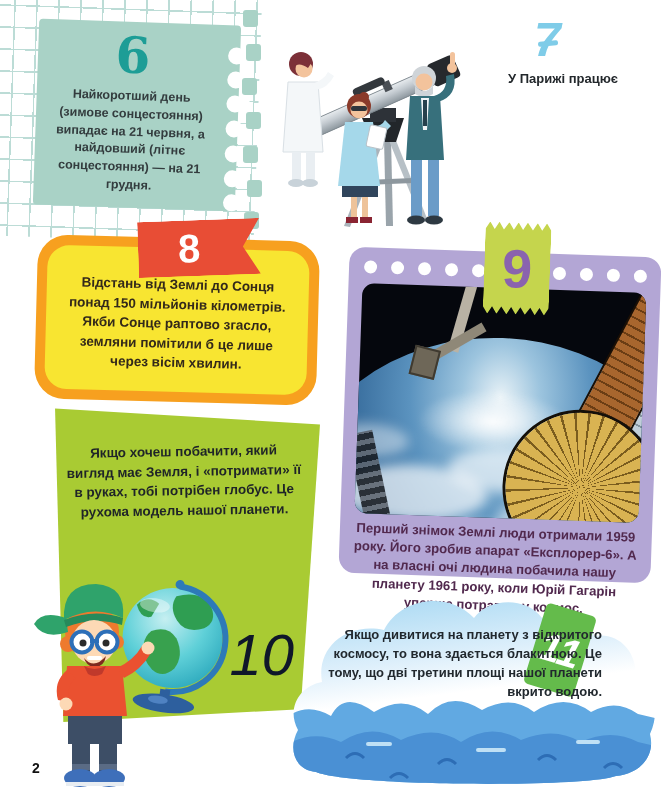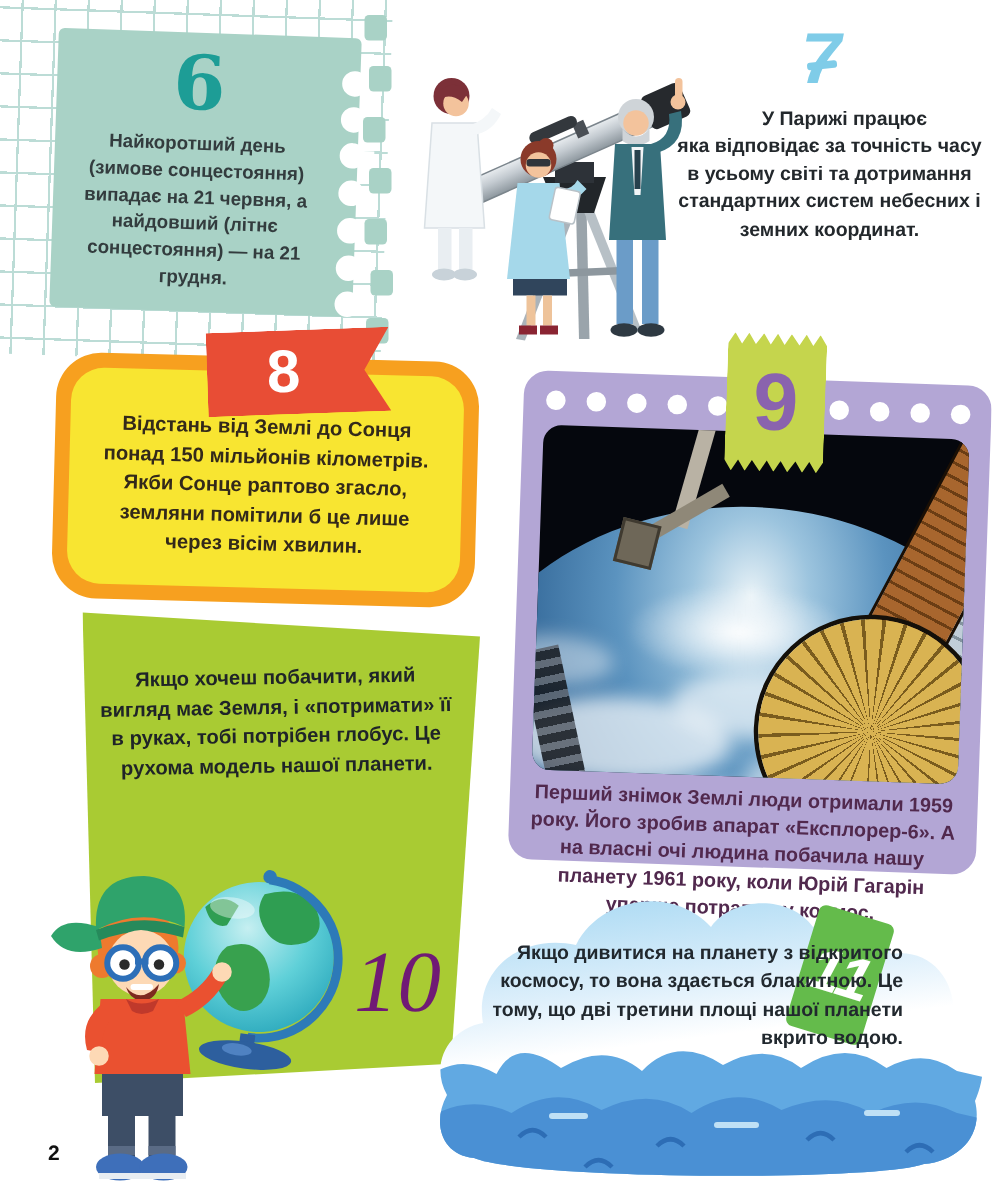--- a/index.html
+++ b/index.html
@@ -73,22 +73,22 @@
     display:flex; align-items:center; justify-content:center;
     clip-path:polygon(0 8%,7% 0,14% 8%,21% 0,28% 8%,36% 0,43% 8%,50% 0,57% 8%,64% 0,72% 8%,79% 0,86% 8%,93% 0,100% 8%,100% 92%,93% 100%,86% 92%,79% 100%,72% 92%,64% 100%,57% 92%,50% 100%,43% 92%,36% 100%,28% 92%,21% 100%,14% 92%,7% 100%,0 92%); }
   .num9 { font-size:54px; font-weight:bold; color:#8a63ae; }
   .caption9 { position:absolute; left:14px; top:272px; width:284px; text-align:center;
     font-size:13.2px; line-height:1.38; font-weight:bold; color:#51294e; }
   
   .card10 { position:absolute; left:44px; top:402px; width:276px; height:320px; background:#a9cb33;
     clip-path:polygon(4% 2%, 100% 7%, 93% 96%, 7% 100%); }
   .fact10 { position:absolute; left:22px; top:40px; width:236px; text-align:center; transform:rotate(-1deg);
     font-size:13.5px; line-height:1.45; font-weight:bold; color:#1f2428; }
-  .num10 { position:absolute; right:26px; bottom:38px; font-family:Liberation Serif, serif; font-style:italic;
-    font-size:58px; color:#701a75; line-height:1; }
+  .num10 { position:absolute; right:26px; bottom:38px; font-family:Liberation Sans, sans-serif; font-style:italic;
+    font-size:58px; color:#0f172a; line-height:1; }
   .boy { position:absolute; left:20px; top:546px; width:246px; height:246px; z-index:3; }
   
   .cloud11 { position:absolute; left:286px; top:590px; width:374px; height:202px; z-index:4; }
   .fact11 { position:absolute; left:34px; top:36px; width:282px; text-align:right;
     font-size:13px; line-height:1.45; font-weight:bold; color:#21282e; z-index:2; }
   .tag11 { position:absolute; left:248px; top:18px; width:52px; height:84px; background:#64bb4b; border-radius:5px;
     transform:rotate(17deg); display:flex; align-items:center; justify-content:center; z-index:1; }
   .num11 { color:#fff; font-size:40px; font-weight:bold; font-style:italic; }
   .pagenum { position:absolute; left:32px; top:760px; font-size:14px; font-weight:bold; color:#111; }
 </style>
@@ -184,21 +184,20 @@
     <rect x="173" y="160" width="11" height="56" fill="#6b9cc8"></rect>
     <rect x="190" y="160" width="11" height="56" fill="#6b9cc8"></rect>
     <ellipse cx="178" cy="220" rx="9" ry="4.5" fill="#2e3942"></ellipse>
     <ellipse cx="196" cy="220" rx="9" ry="4.5" fill="#2e3942"></ellipse>
   </g>
 </svg>
 
 <div class="num7">7</div>
 <div class="fact7">
   <span class="pre-block">У Парижі працює</span>
-  <span>яка відповідає за точність часу в усьому світі та дотримання стандартних систем небесних і земних координат.</span>
 </div>
 
 <div class="card8">
   <div class="card8-inner">
     <div class="card8-text">
       <span>Відстань від Землі до Сонця понад </span><b>150 мільйонів кілометрів</b><span>. Якби Сонце раптово згасло, земляни помітили б це лише через вісім хвилин.</span>
     </div>
   </div>
 </div>
 <div class="ribbon8">

